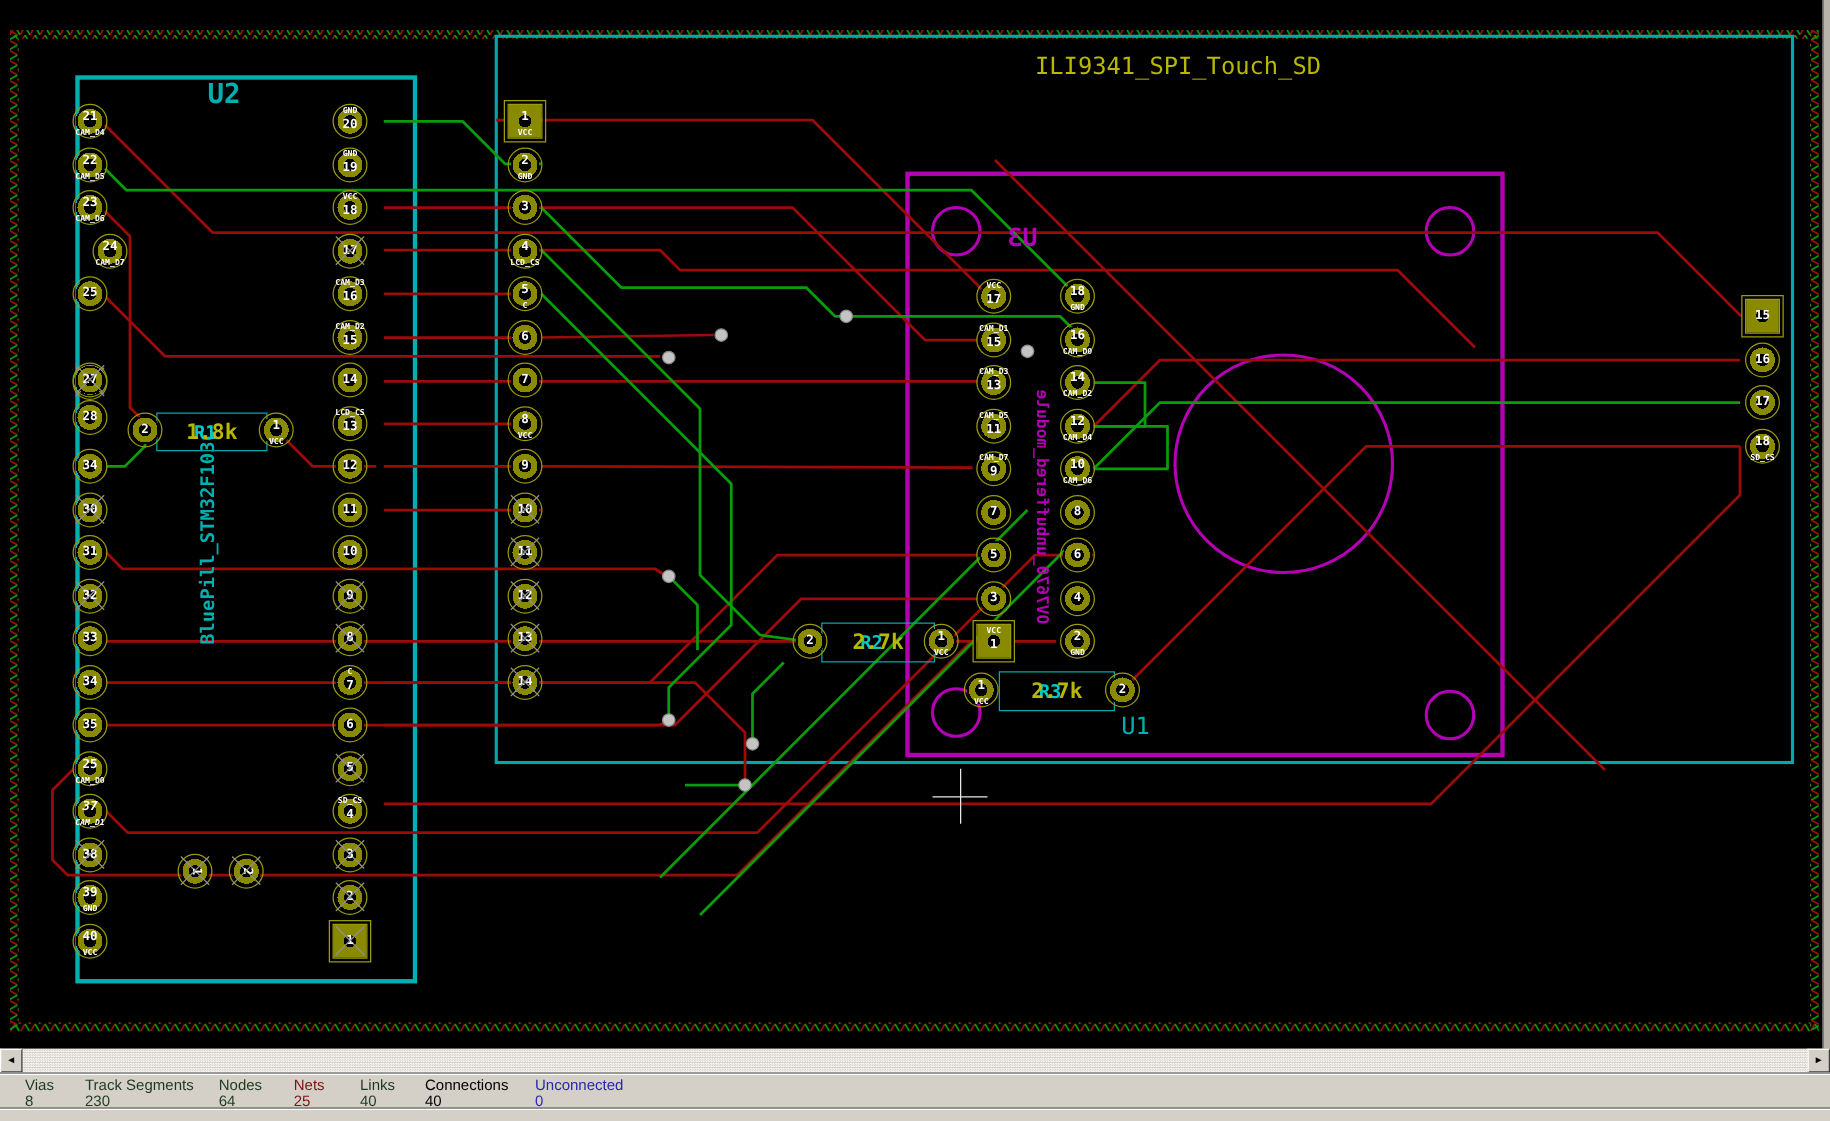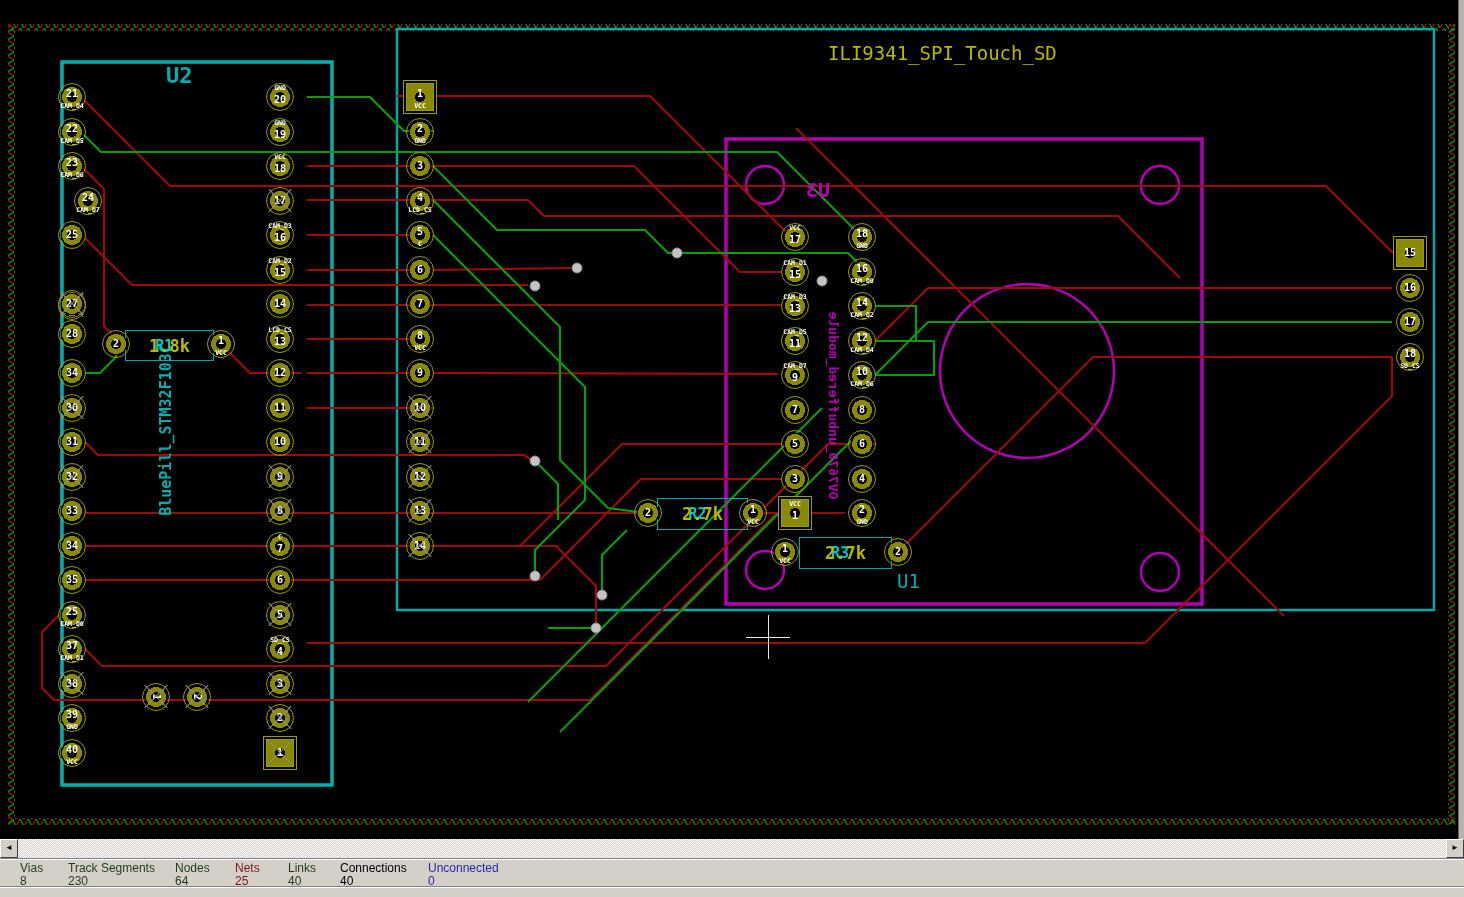--- a/index.html
+++ b/index.html
@@ -206,21 +206,21 @@
       <div class="pad" style="left: 72px; top: 546px;">
         <span class="pnum">34</span>
       </div>
       <div class="pad" style="left: 72px; top: 580px;">
         <span class="pnum">35</span>
       </div>
       <div class="pad hasnet-bottom" style="left: 72px; top: 615px;">
         <span class="pnum">25</span>
         <span class="pnet bottom">CAM_D0</span>
       </div>
-      <div class="pad hasnet-bottom" style="left: 72px; top: 649px;">
+      <div class="pad hasnet-bottom" style="left: 72px; top: 649px; font-style: italic;">
         <span class="pnum">37</span>
         <span class="pnet bottom">CAM_D1</span>
       </div>
       <div class="pad nc" style="left: 72px; top: 684px;">
         <span class="pnum">38</span>
       </div>
       <div class="pad hasnet-bottom" style="left: 72px; top: 718px;">
         <span class="pnum">39</span>
         <span class="pnet bottom">GND</span>
       </div>

